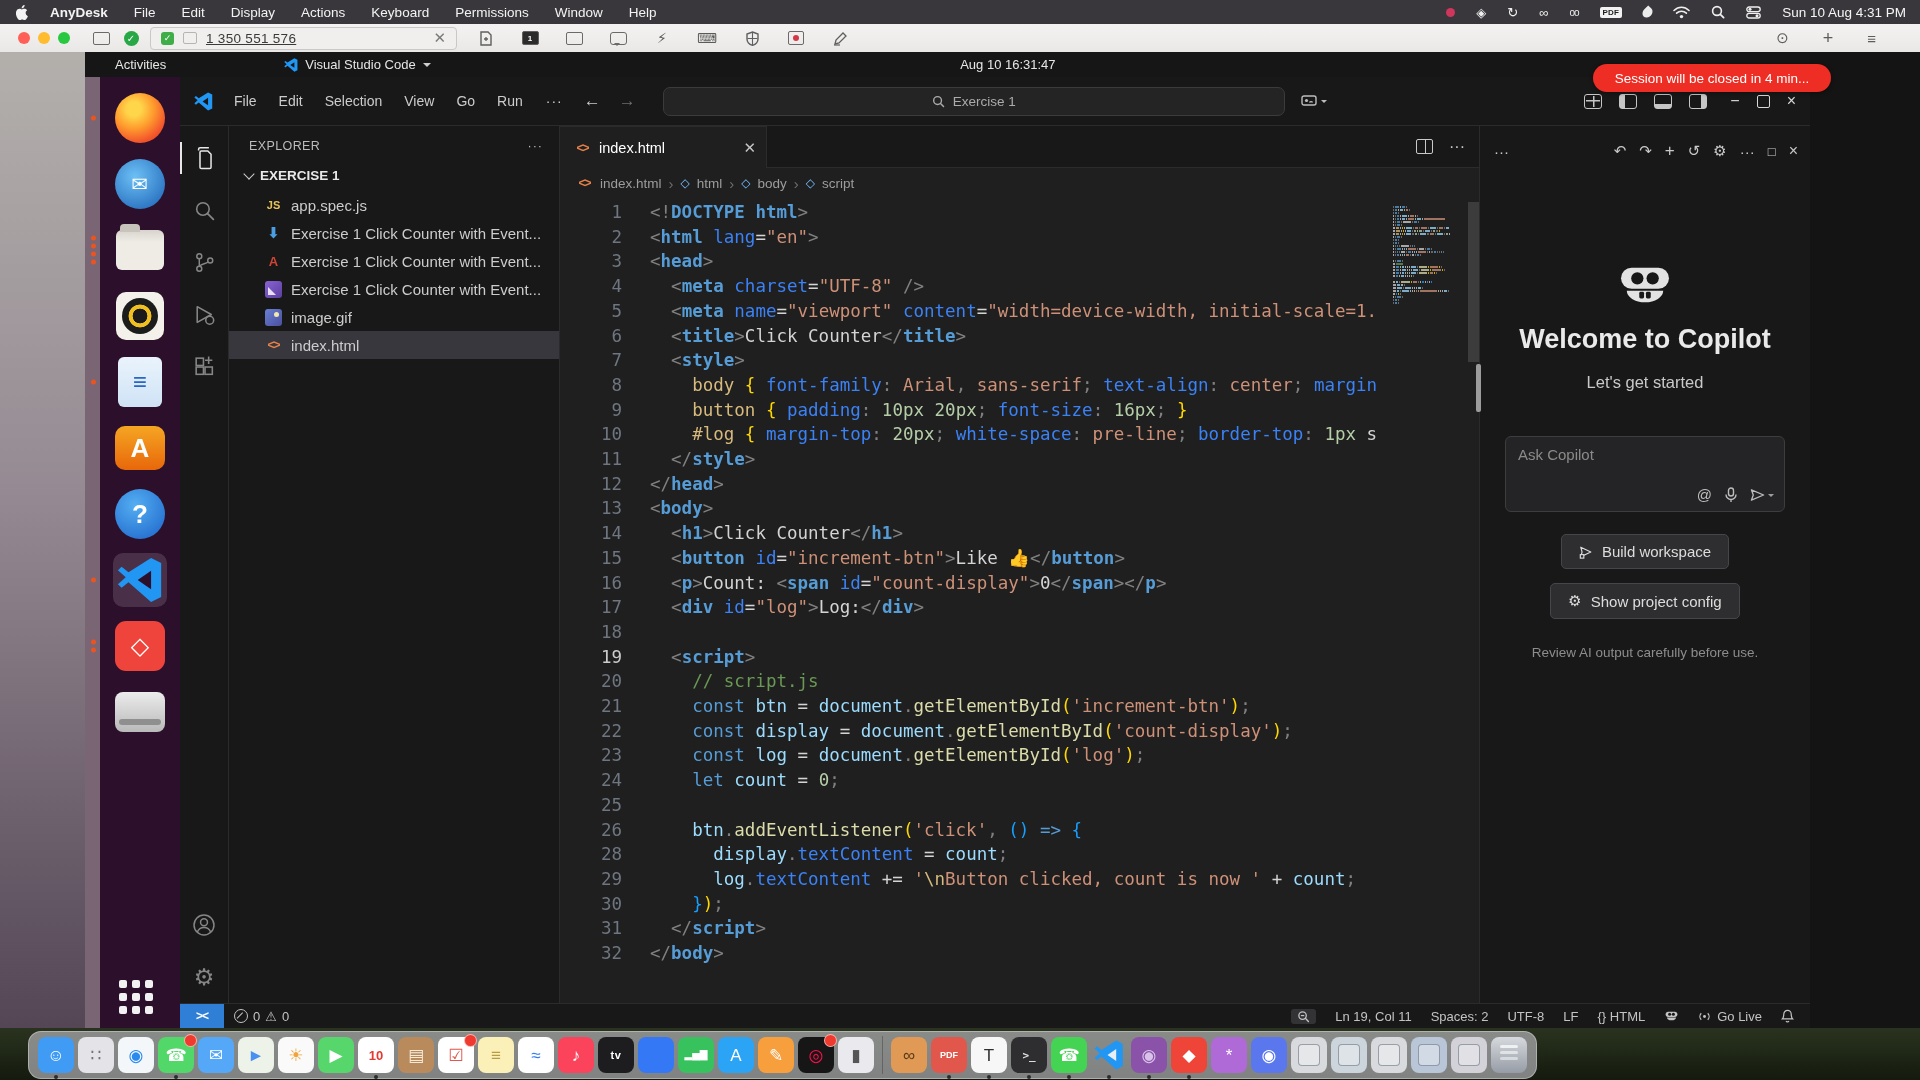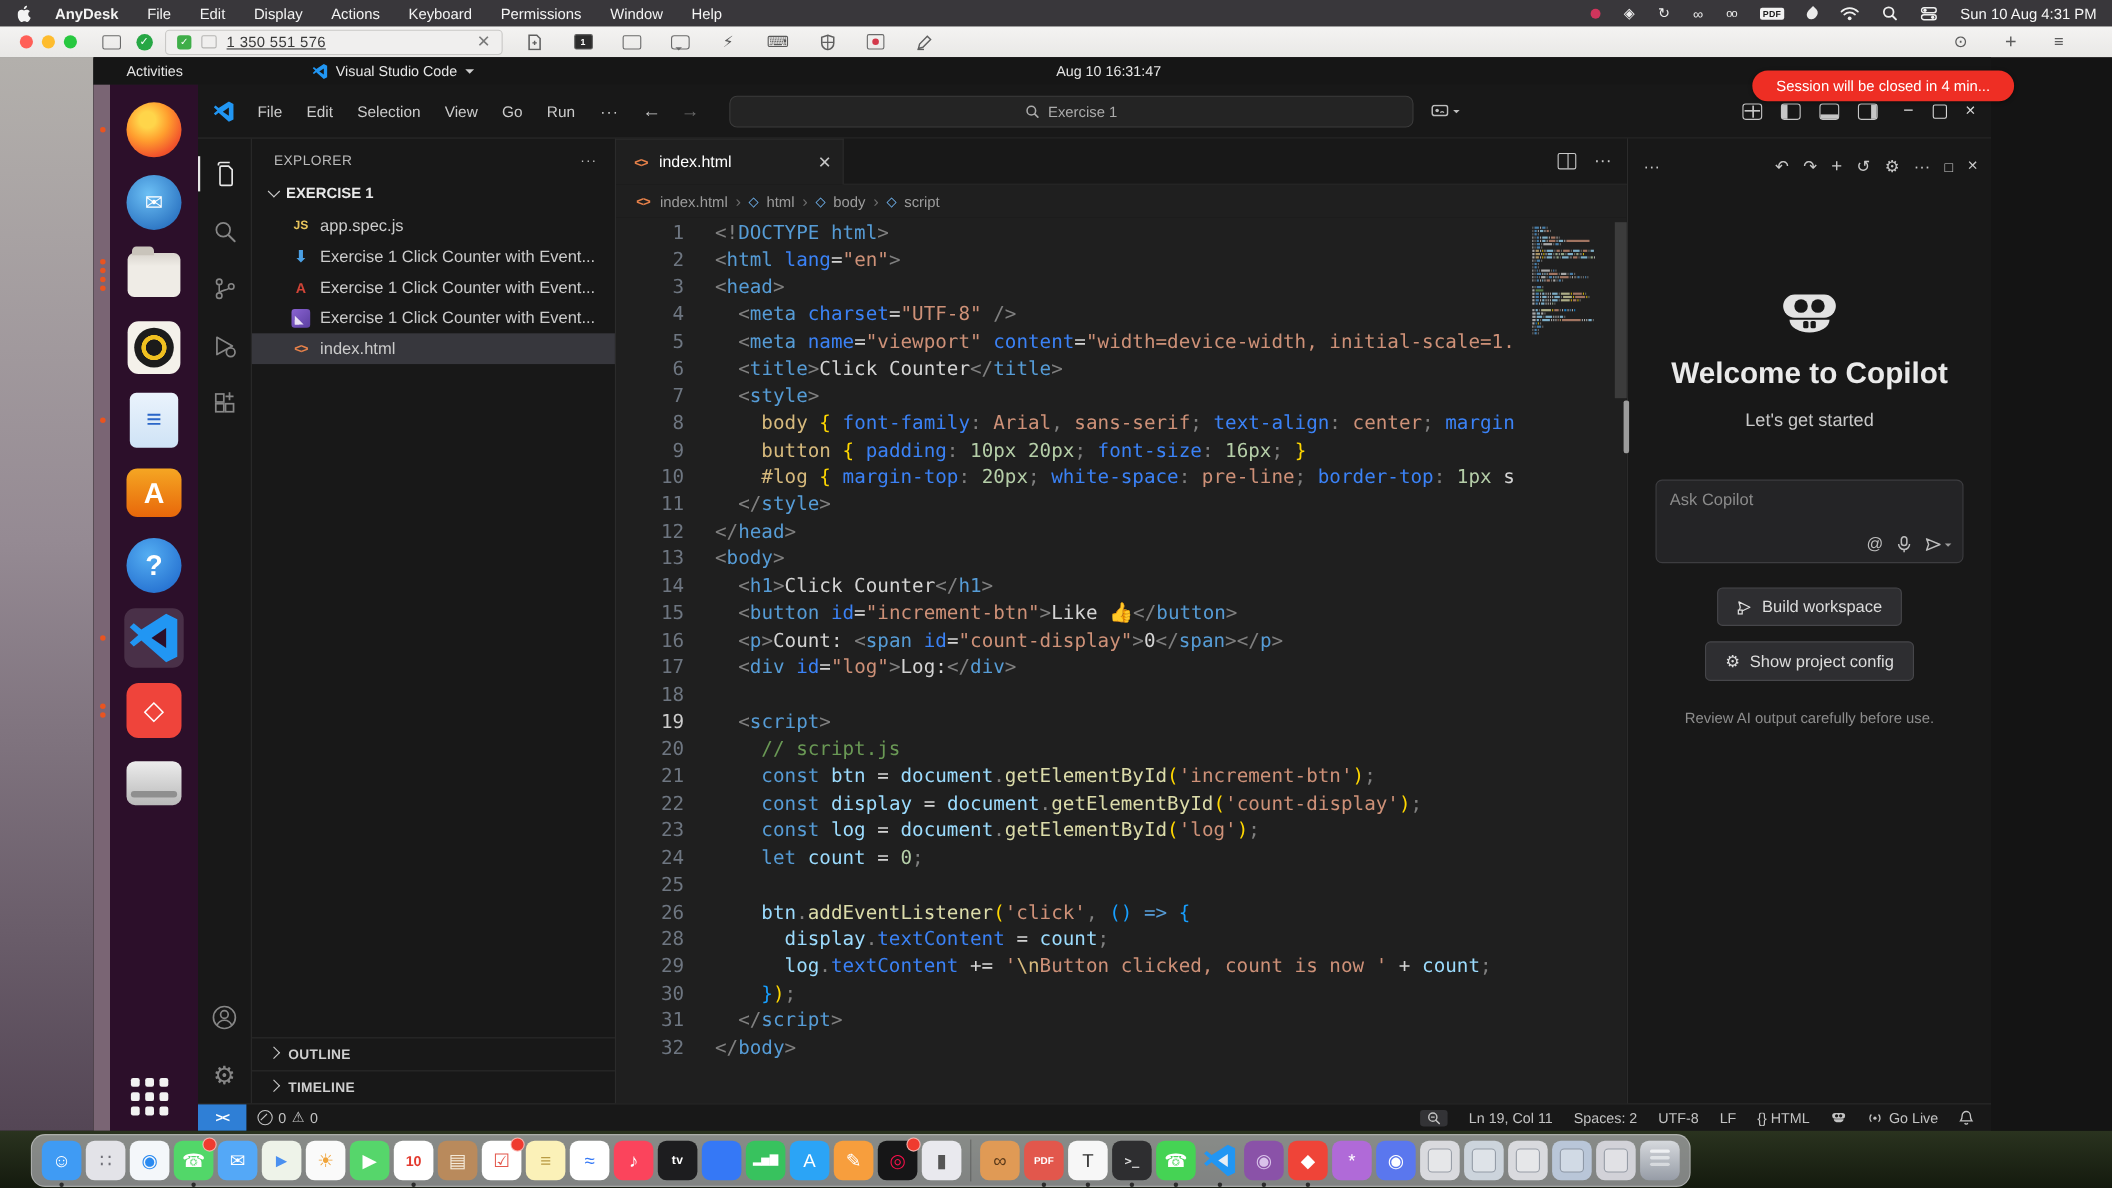--- a/index.html
+++ b/index.html
@@ -127,21 +127,21 @@
   .split-ic{width:15px;height:13px;border:1.5px solid #c9c9c9;border-radius:2px;position:relative;}
   .split-ic:before{content:"";position:absolute;top:0;bottom:0;left:50%;width:1.5px;background:#c9c9c9;}
   #crumbs{height:30px;display:flex;align-items:center;gap:7px;background:#1f1f1f;padding-left:16px;font-size:13.5px;color:#9d9d9d;}
   #crumbs .sep{color:#6e6e6e;font-size:15px;}
   #crumbs .sym{color:#75beff;font-size:12px;}
   #codearea{flex:1;background:#1f1f1f;overflow:hidden;position:relative;font-family:"DejaVu Sans Mono","Liberation Mono",monospace;font-size:17.5px;line-height:24.7px;padding-top:2px;}
   .cl{display:flex;white-space:pre;}
   .ln{flex:0 0 62px;text-align:right;color:#6e7681;padding-right:0px;user-select:none;}
   .ln.cur{color:#cccccc;}
   .cd{padding-left:28px;}
-  .tk-p{color:#808080;} .tk-t{color:#569cd6;} .tk-a{color:#3b82f6;} .tk-s{color:#ce9178;}
+  .tk-p{color:#808080;} .tk-t{color:#569cd6;font-weight:bold;} .tk-a{color:#3b82f6;} .tk-s{color:#ce9178;}
   .tk-x{color:#d4d4d4;} .tk-o{color:#d4d4d4;} .tk-k{color:#569cd6;} .tk-v{color:#9cdcfe;}
   .tk-f{color:#dcdcaa;} .tk-n{color:#b5cea8;} .tk-c{color:#6a9955;} .tk-sel{color:#d7ba7d;}
   .tk-e{color:#d7ba7d;} .tk-b1{color:#ffd700;} .tk-b3{color:#179fff;}
   #minimap{position:absolute;right:16px;top:8px;width:70px;}
   .mrow{height:2px;margin-bottom:1px;display:flex;gap:1px;}
   .mrow i{height:2px;display:block;opacity:.75;}
   #vscroll{position:absolute;right:0;top:4px;width:11px;height:160px;background:rgba(121,121,121,.32);}
   #sash-dash{position:absolute;right:-2px;top:238px;width:5px;height:48px;background:#9c9c9c;border-radius:2px;}
   
   #copilot{width:330px;display:flex;flex-direction:column;background:#181818;color:#d6d6d6;}
@@ -526,33 +526,27 @@
                   <span>Exercise 1 Click Counter with Event...</span>
                 </div>
                 <div class="frow">
                   <span class="fi fi-pdf">A</span>
                   <span>Exercise 1 Click Counter with Event...</span>
                 </div>
                 <div class="frow">
                   <span class="fi fi-img"></span>
                   <span>Exercise 1 Click Counter with Event...</span>
                 </div>
+                <div class="frow">
+                  <span class="fi fi-img2"></span>
+                  <span>image.gif</span>
+                </div>
                 <div class="frow sel">
                   <span class="fi fi-html">&lt;&gt;</span>
                   <span>index.html</span>
-                </div>
-              </div>
-            <div id="sb-bottom">
-                <div class="sb-sec">
-                  <span class="chev r"></span>
-                  <span>OUTLINE</span>
-                </div>
-                <div class="sb-sec">
-                  <span class="chev r"></span>
-                  <span>TIMELINE</span>
                 </div>
               </div>
           </div>
 
           <div id="editor">
             <div id="tabbar">
               <div id="tab1">
                 <span class="fi fi-html">&lt;&gt;</span>
                 <span>index.html</span>
                 <span class="close">✕</span>

